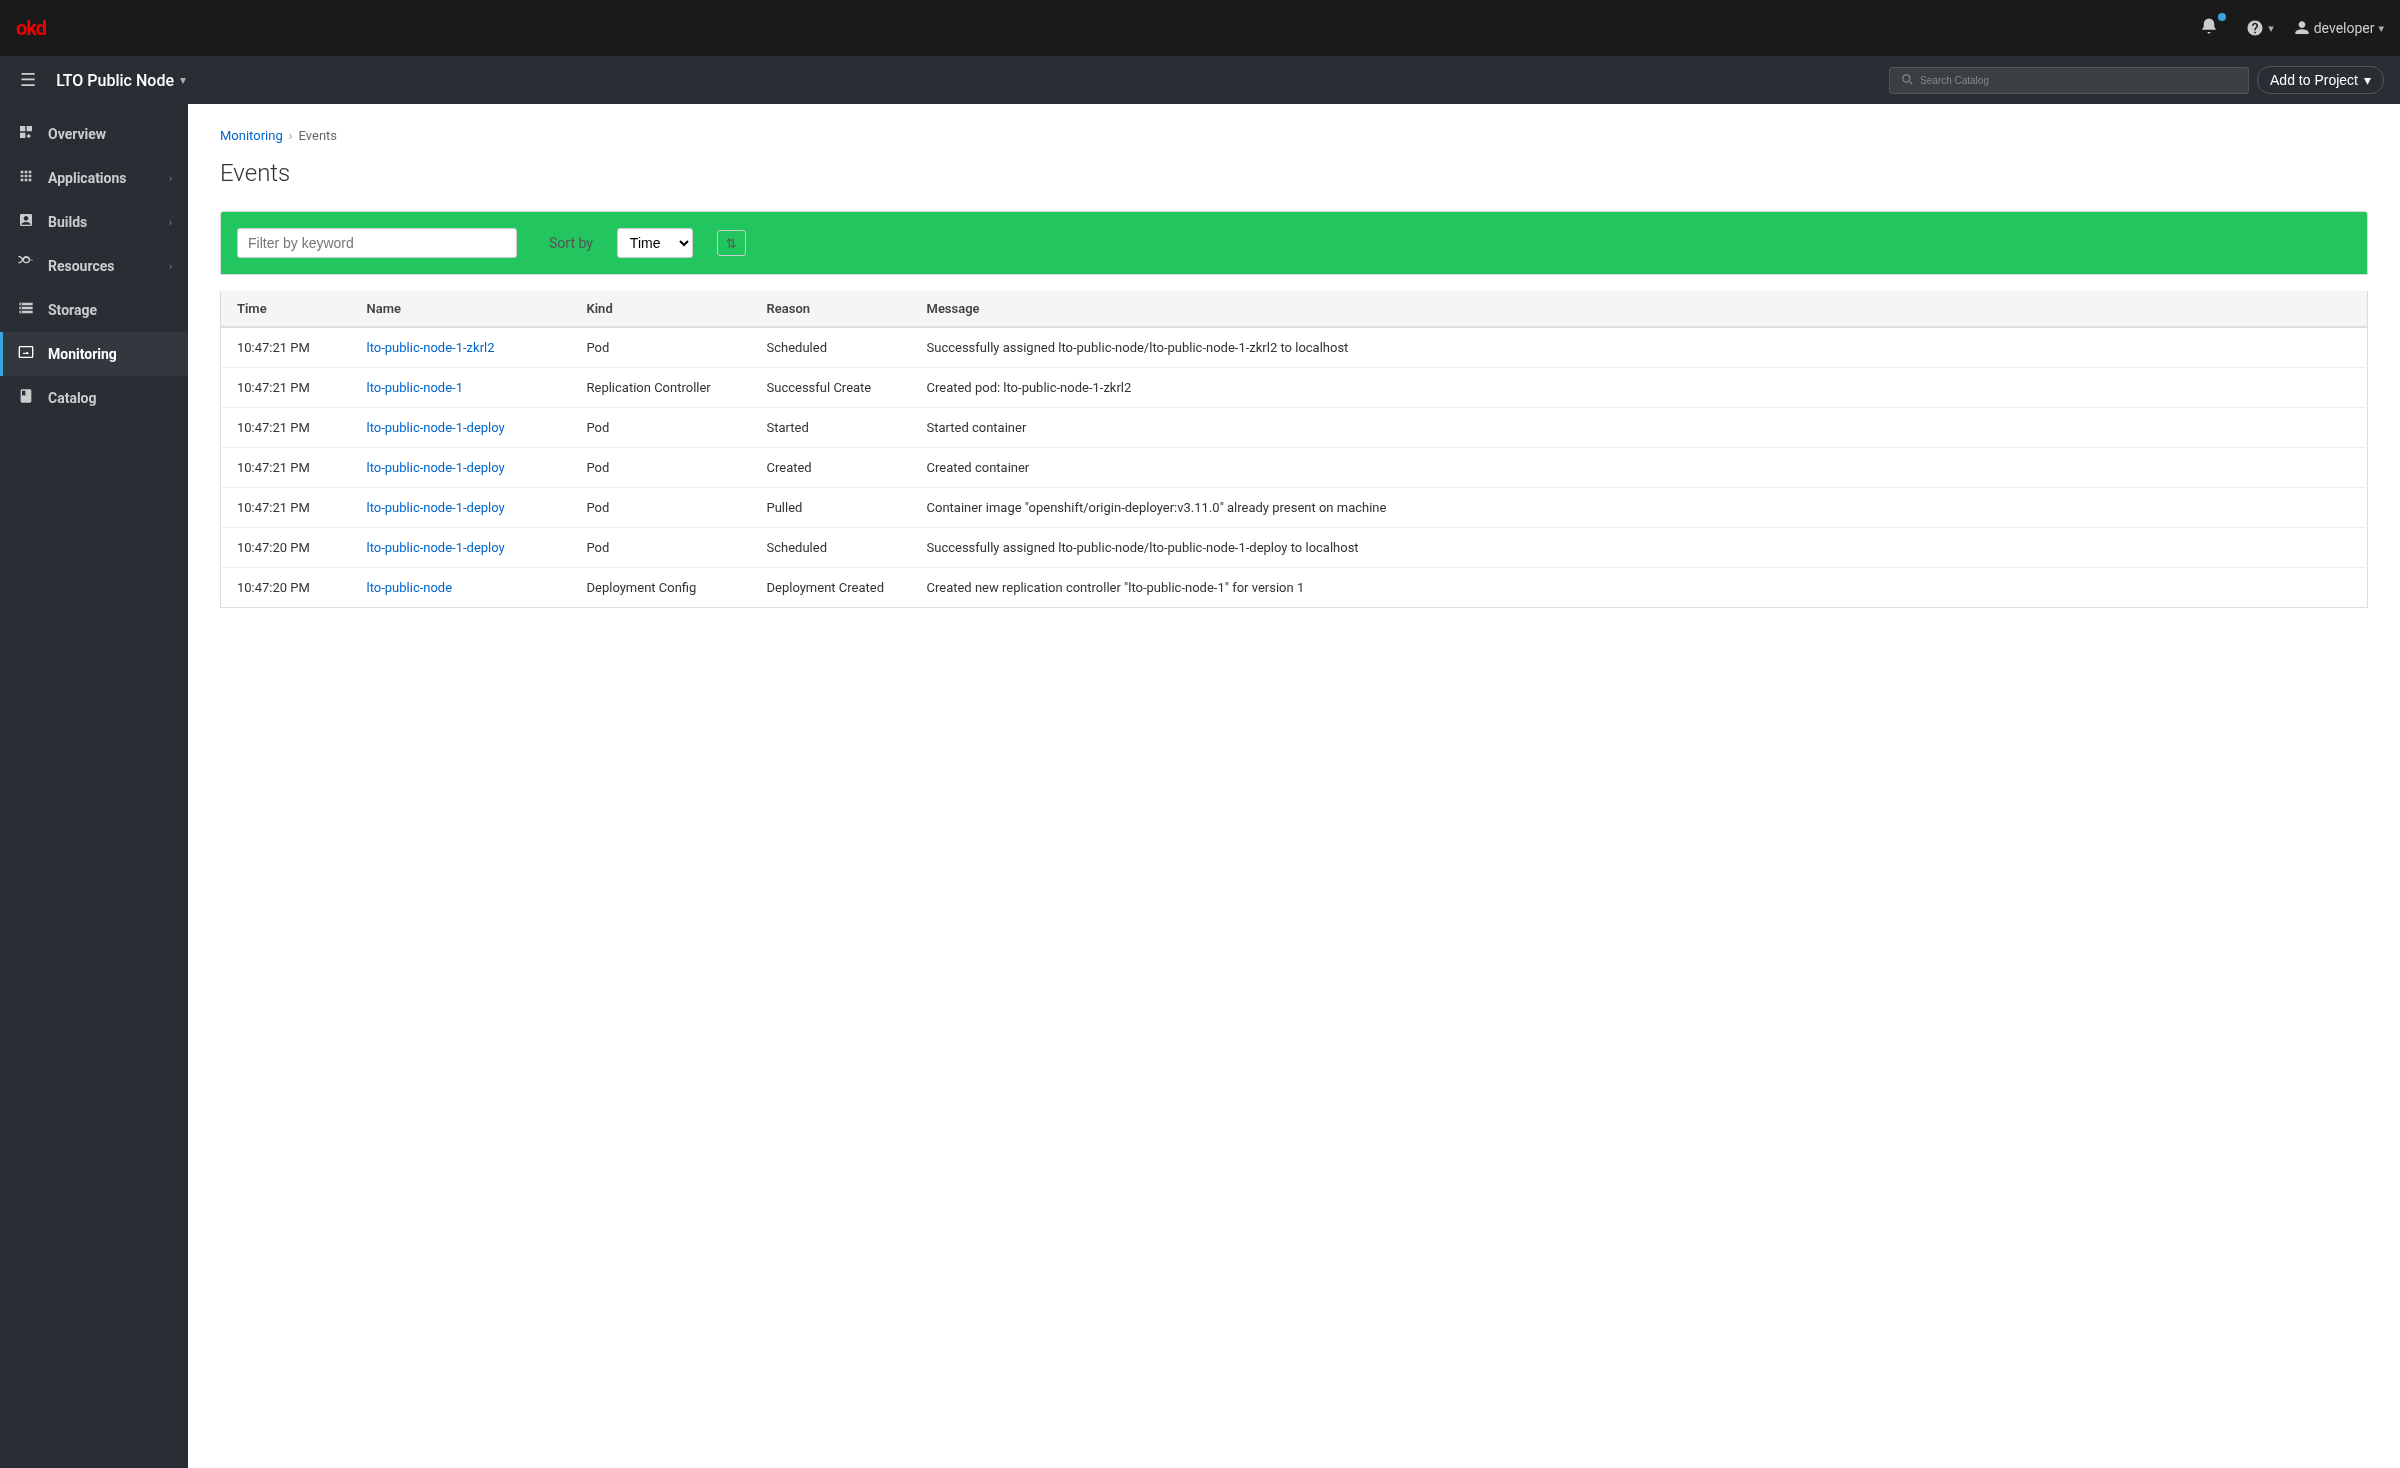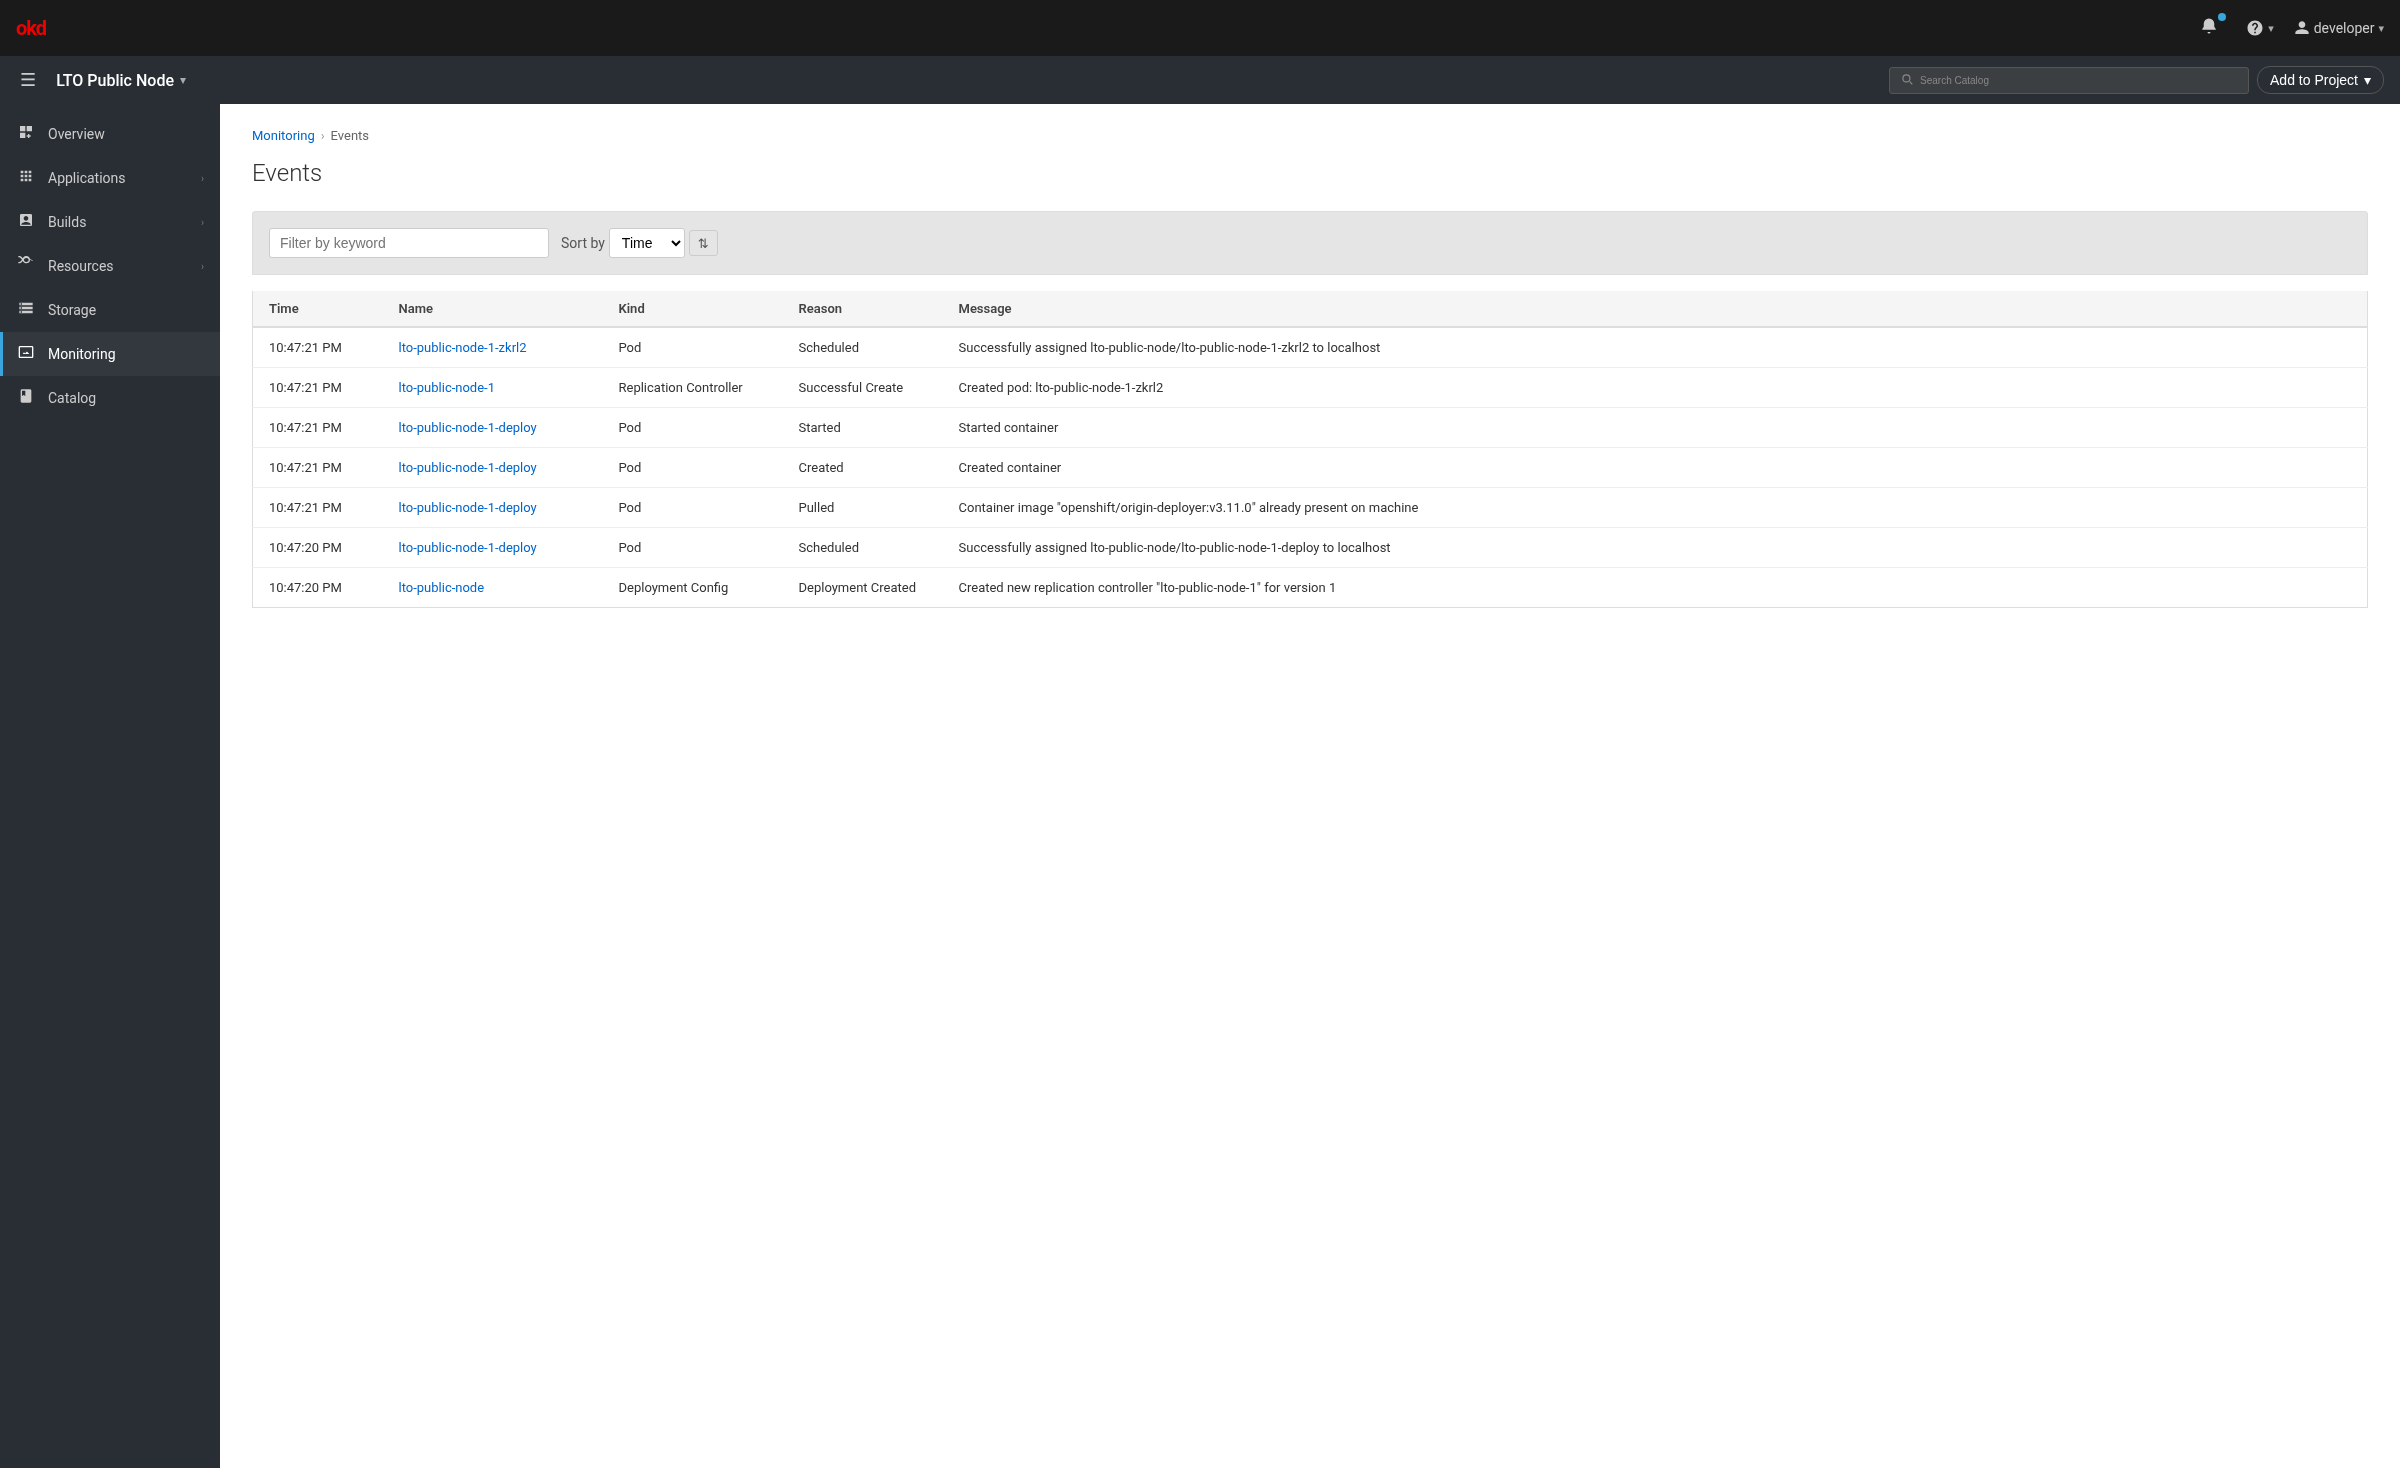--- a/index.html
+++ b/index.html
@@ -123,24 +123,25 @@
     .main-layout {
       display: flex;
       flex: 1;
       overflow: hidden;
     }
 
     
     .sidebar {
       background: #292e34;
       color: #ccc;
-      width: 220px;
+      width: 188px;
       flex-shrink: 0;
       overflow-y: auto;
       padding-top: 8px;
+      font-weight: bold;
     }
     .sidebar-item {
       display: flex;
       align-items: center;
       padding: 12px 16px;
       cursor: pointer;
       font-size: 14px;
       color: #ccc;
       gap: 12px;
     }
@@ -178,26 +179,26 @@
       font-size: 24px;
       font-weight: 300;
       color: #333;
       margin-bottom: 24px;
     }
 
     
     .filter-bar {
       display: flex;
       align-items: center;
-      gap: 4px;
+      gap: 24px;
       margin-bottom: 16px;
       padding: 16px;
       border: 1px solid #ddd;
       border-radius: 3px 3px 0 0;
-      background: #e5e5e5;
+      background: #22c55e;
     }
     .filter-input {
       border: 1px solid #ccc;
       border-radius: 3px;
       padding: 6px 10px;
       font-size: 14px;
       width: 280px;
       outline: none;
       color: #999;
     }

